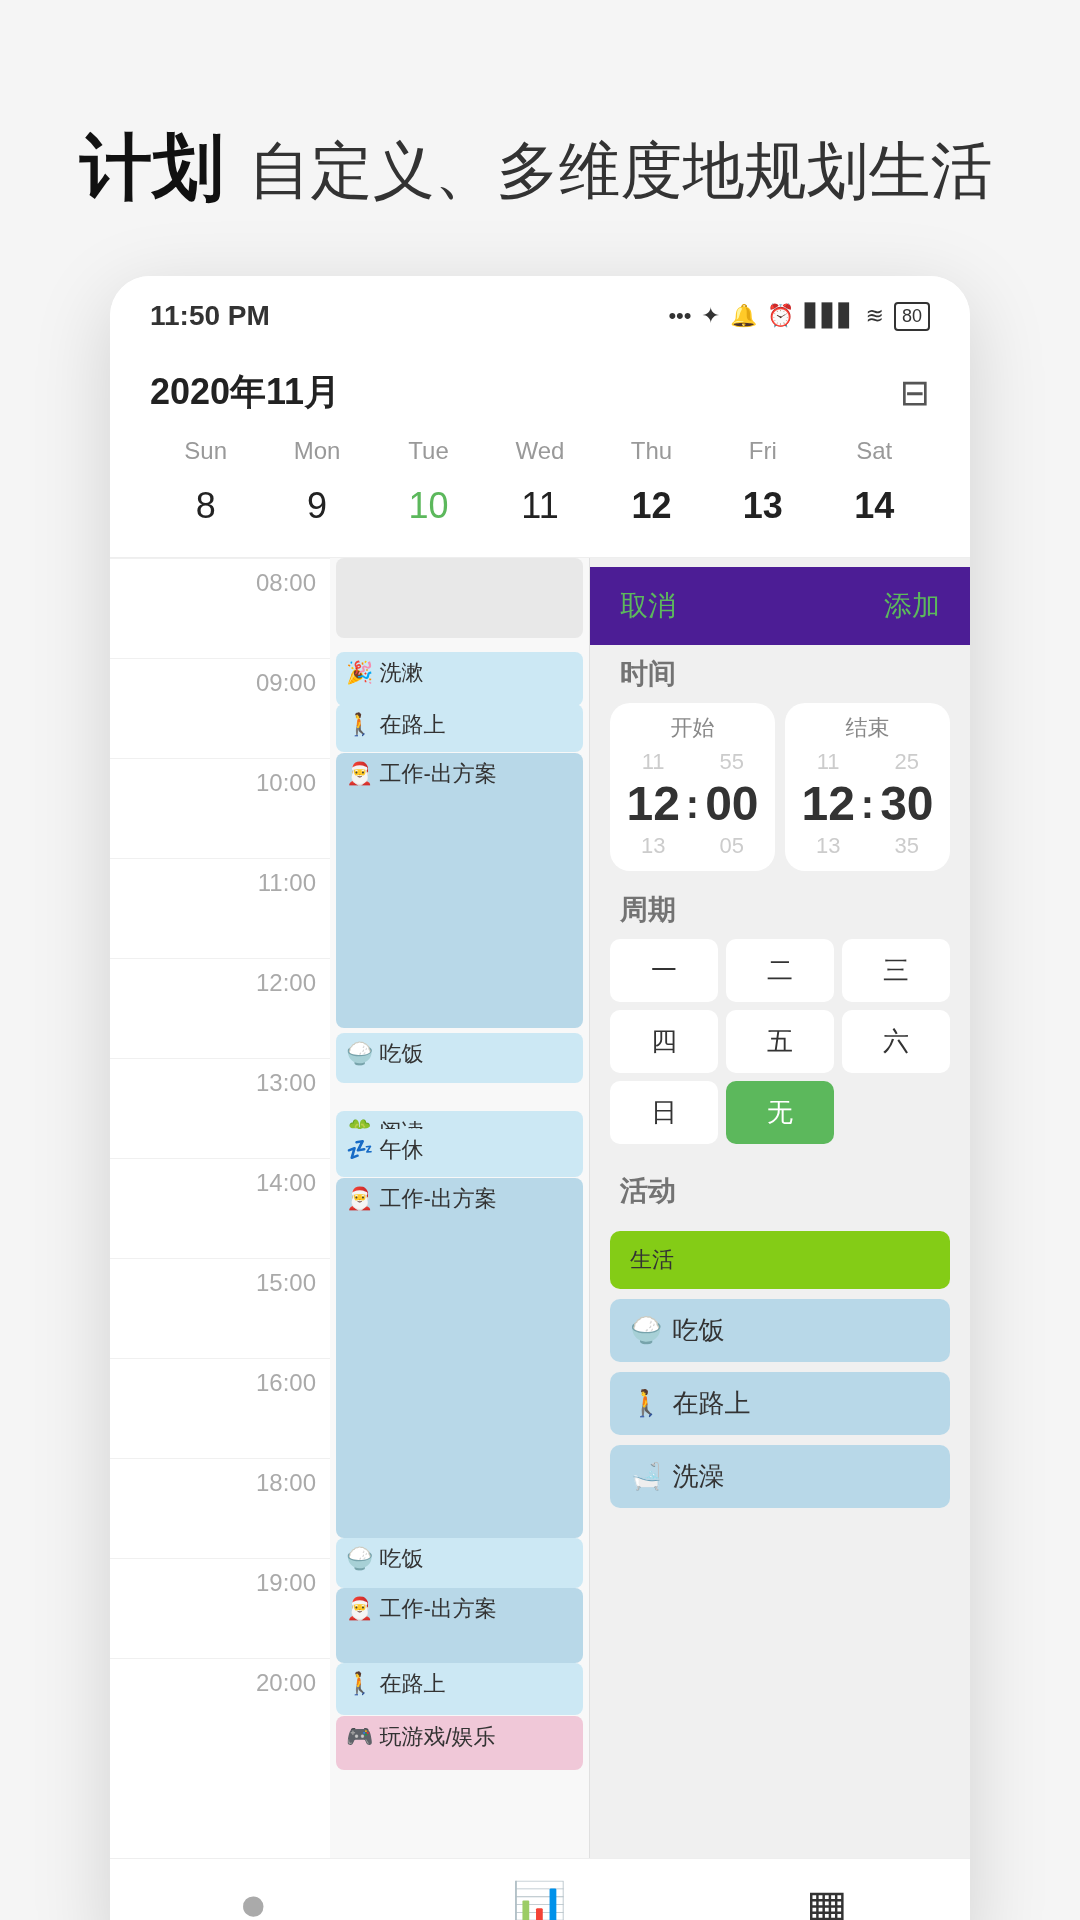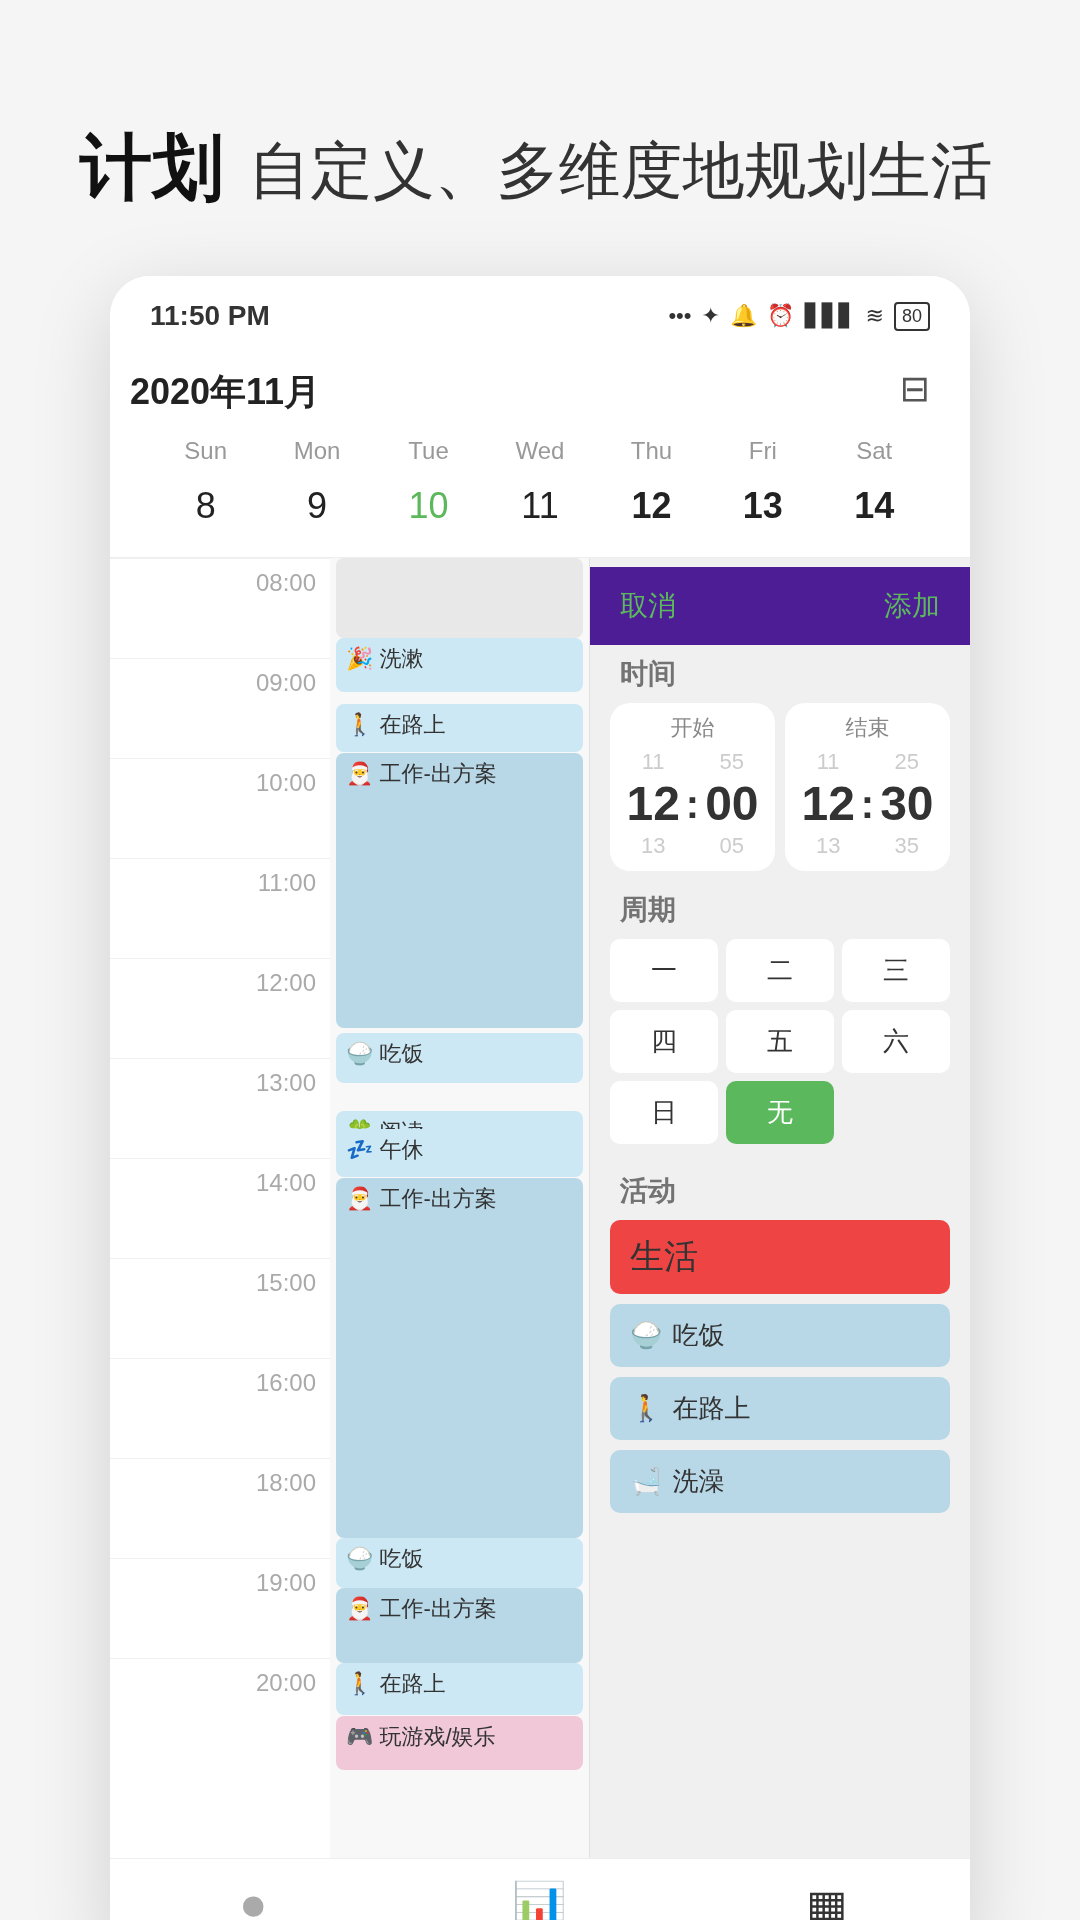--- a/index.html
+++ b/index.html
@@ -68,22 +68,22 @@
       border-radius: 4px;
       padding: 2px 6px;
       font-size: 18px;
       position: relative;
     }
 
     
     .calendar-header {
       display: flex;
       justify-content: space-between;
-      align-items: flex-start;
-      padding: 20px 40px 10px 20px;
+      align-items: center;
+      padding: 20px 40px 10px 40px;
       background: #fff;
     }
     .month-title {
       font-size: 36px;
       font-weight: 600;
       color: #222;
     }
     .calendar-icon {
       font-size: 36px;
       color: #555;
@@ -268,26 +268,26 @@
     .period-btn.selected {
       background: #5cb85c;
       color: #fff;
     }
 
     
     .activity-section {
       padding: 0 10px 10px 10px;
     }
     .activity-input {
-      background: #ef4444;
+      background: #84cc16;
       border-radius: 10px;
       padding: 14px 20px;
-      font-size: 34px;
-      color: #333;
-      margin: 0 10px 10px 10px;
+      font-size: 22px;
+      color: #333;
+      margin: 11px 10px 10px 10px;
     }
     .activity-item {
       background: #b8d8e8;
       border-radius: 10px;
       padding: 14px 20px;
       font-size: 26px;
       color: #333;
       margin: 0 10px 10px 10px;
       display: flex;
       align-items: center;
@@ -397,21 +397,21 @@
         <div class="time-slot">18:00</div>
         <div class="time-slot">19:00</div>
         <div class="time-slot">20:00</div>
       </div>
 
       <div class="schedule-col">
         <div style="height:1300px; position:relative;">
 
           <div style="position:absolute;top:0;left:6px;right:6px;height:80px;background:#e8e8e8;border-radius:8px;"></div>
 
-          <div class="sched-event event-light-blue" style="top:80px;height:54px;">🎉 洗漱</div>
+          <div class="sched-event event-light-blue" style="top:94px;height:54px;">🎉 洗漱</div>
 
           <div class="sched-event event-light-blue" style="top:146px;height:48px;">🚶 在路上</div>
 
           <div class="sched-event event-blue" style="top:195px;height:275px;">🎅 工作-出方案</div>
 
           <div class="sched-event event-light-blue" style="top:475px;height:50px;">🍚 吃饭</div>
 
           <div class="sched-event event-light-blue" style="top:553px;height:46px;">🍀 阅读</div>
 
           <div class="sched-event event-light-blue" style="top:571px;height:48px;">💤 午休</div>

